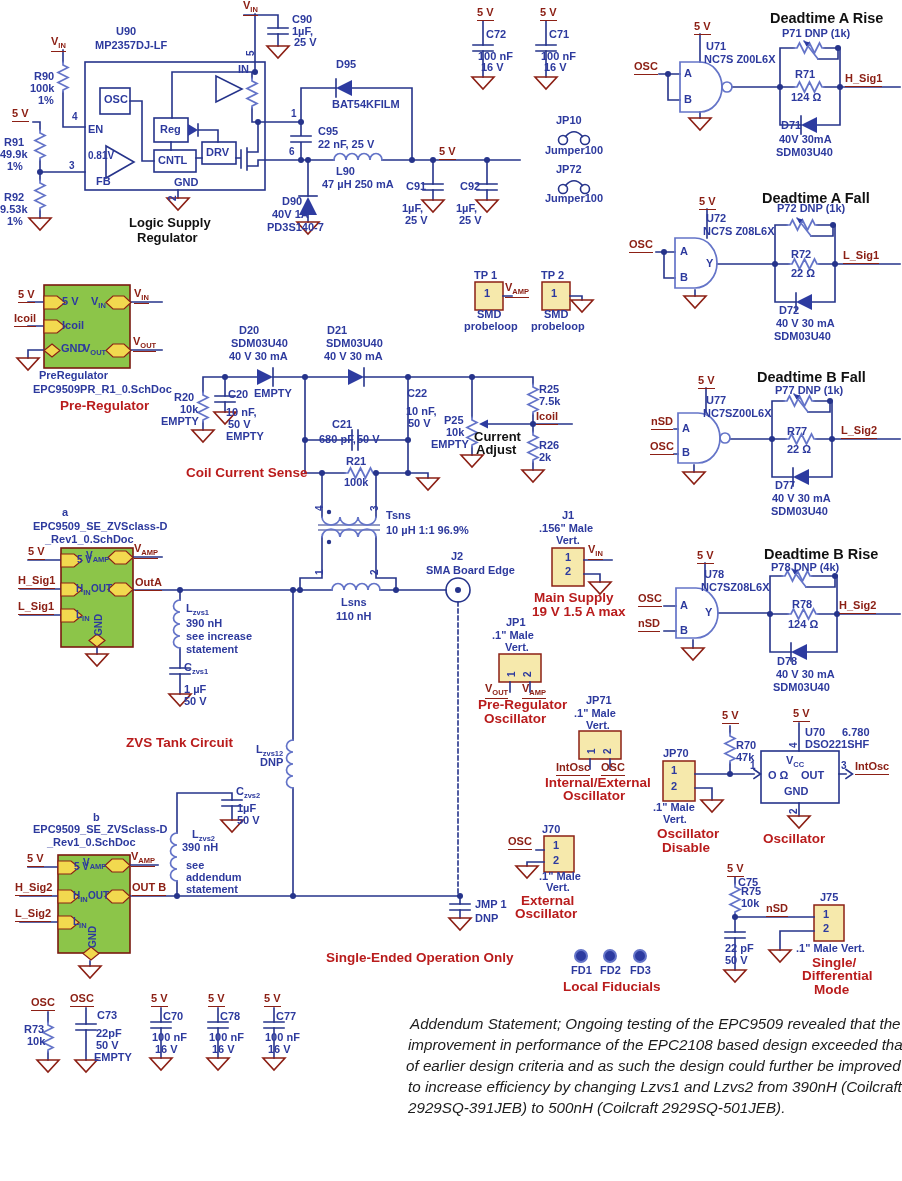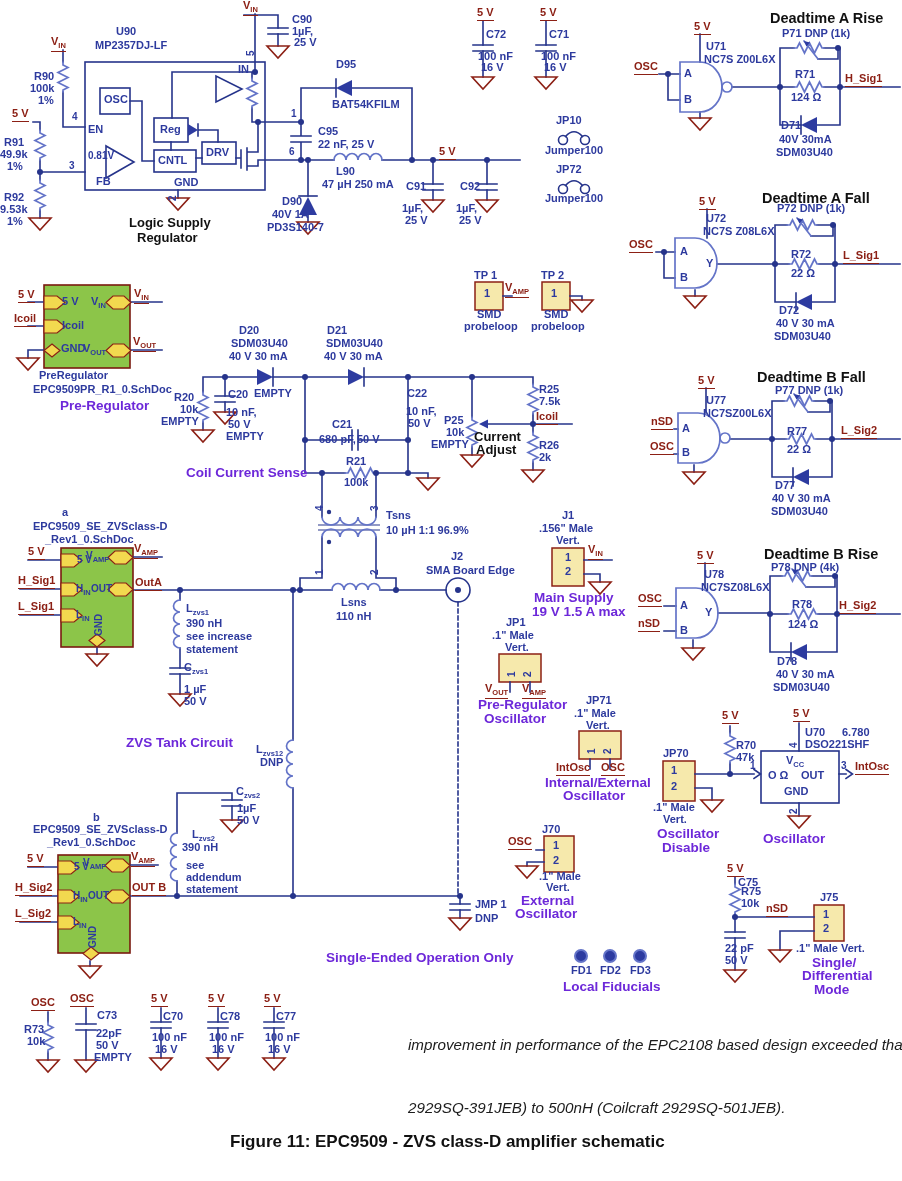--- a/index.html
+++ b/index.html
@@ -13,21 +13,21 @@
   .df{fill:#2d3ba0;stroke:none;}
   .nd{fill:#26348b;}
   .grn{fill:#8cc549;stroke:#7a1a10;stroke-width:1.6;}
   .yel{fill:#f6e9ac;stroke:#8c2015;stroke-width:1.5;}
   .prt{fill:#f2d94f;stroke:#8c2015;stroke-width:1.2;}
   .dash{stroke-dasharray:4 3;}
   .lbl{position:absolute;font:600 11px "Liberation Sans",sans-serif;color:#2d3a9e;
        white-space:nowrap;line-height:1.05;}
   .r{color:#8c2015;}
   .k{color:#111;font-size:13px;}
-  .t{color:#6d28d9;font-size:13.5px;font-weight:700;}
+  .t{color:#b91c1c;font-size:13.5px;font-weight:700;}
   .t2{color:#111;font-size:14.5px;font-weight:700;}
   .s{font-size:10px;}
   .net{border-bottom:1.4px solid #8c2015;padding-bottom:1px;display:inline-block;}
   .rot{transform:rotate(-90deg);transform-origin:0 0;font-size:10px;}
   sub{font-size:7.5px;}
   .ital{font-style:italic;font-weight:500;font-size:15.2px;color:#1c1c1c;}
   .cap{font-size:17px;font-weight:700;color:#111;}
 </style>
 </head>
 <body>
@@ -693,16 +693,18 @@
 <span class="lbl" style="left:155px;top:1044px">16 V</span>
 <span class="lbl r net" style="left:208px;top:993px">5 V</span>
 <span class="lbl" style="left:220px;top:1011px">C78</span>
 <span class="lbl" style="left:209px;top:1032px">100 nF</span>
 <span class="lbl" style="left:212px;top:1044px">16 V</span>
 <span class="lbl r net" style="left:264px;top:993px">5 V</span>
 <span class="lbl" style="left:276px;top:1011px">C77</span>
 <span class="lbl" style="left:265px;top:1032px">100 nF</span>
 <span class="lbl" style="left:268px;top:1044px">16 V</span>
 
+<span class="lbl ital" style="left:410px;top:1016px">Addendum Statement; Ongoing testing of the EPC9509 revealed that the</span>
 <span class="lbl ital" style="left:408px;top:1037px">improvement in performance of the EPC2108 based design exceeded that</span>
+<span class="lbl ital" style="left:406px;top:1058px">of earlier design criteria and as such the design could further be improved</span>
+<span class="lbl ital" style="left:408px;top:1079px">to increase efficiency by changing Lzvs1 and Lzvs2 from 390nH (Coilcraft</span>
 <span class="lbl ital" style="left:408px;top:1100px">2929SQ-391JEB) to 500nH (Coilcraft 2929SQ-501JEB).</span>
-<span class="lbl cap" style="left:230px;top:1133px">Figure 11: EPC9509 - ZVS class-D amplifier schematic</span>
 </div>
 
 </body></html>

